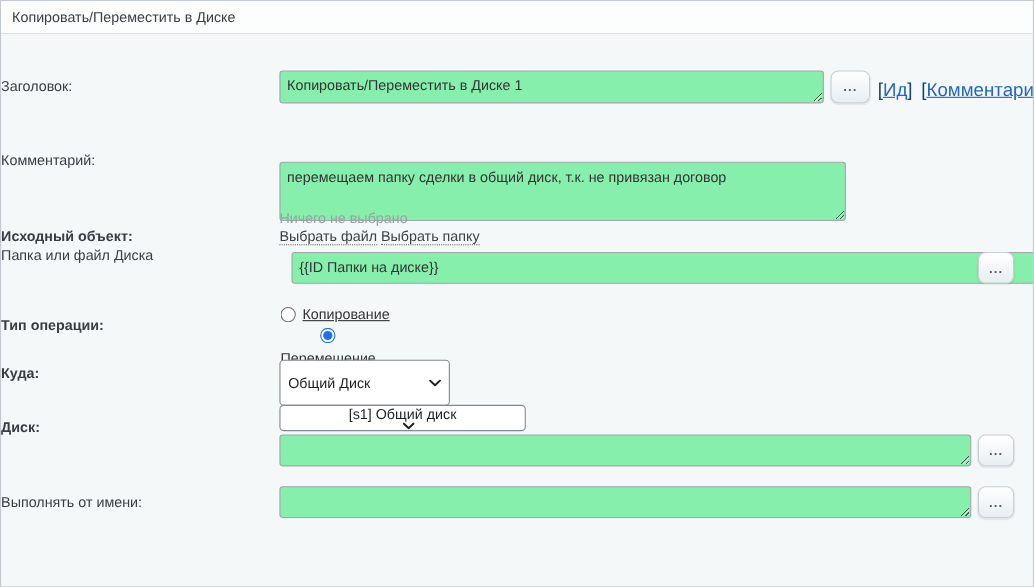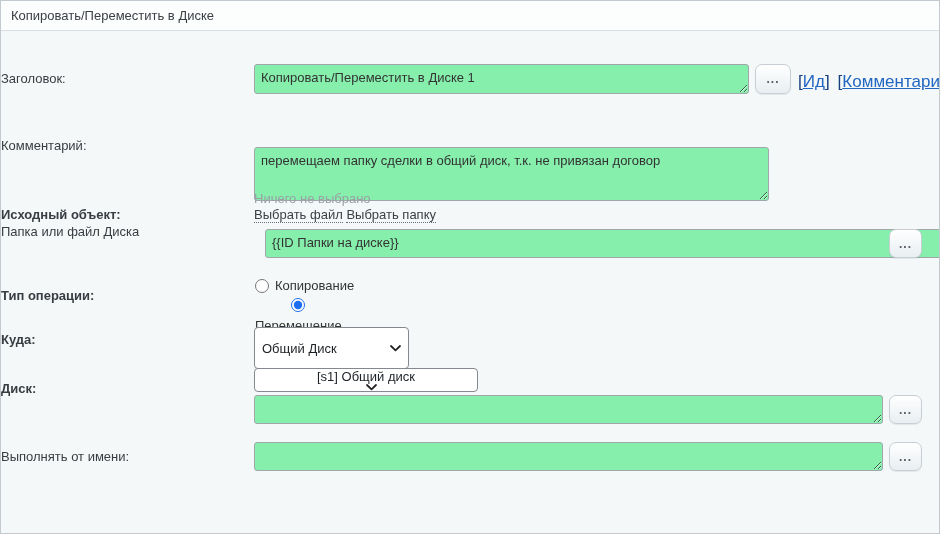--- a/index.html
+++ b/index.html
@@ -46,21 +46,21 @@
 
   .muted { position:absolute; font-size:13px; color:var(--muted-text,#9aa0a5); }
   .dotted-links { position:absolute; font-size:13px; white-space:nowrap; }
   .dotted-link {
     color:#3c4146; text-decoration:none;
     border-bottom:1px dotted #6a6f74; cursor:pointer;
   }
 
   .radio-row {
     position:absolute; display:flex; align-items:center; gap:6px;
-    font-size:13px; color:#333;
+    font-size:13px; color:#333;text-decoration:underline;
   }
   input[type=radio] {
     width:14px; height:14px; margin:0;
     accent-color:var(--radio-accent,#1d6ff2); cursor:pointer;
   }
   .radio-row label { cursor:pointer; }
 
   .select {
     position:absolute; box-sizing:border-box; background:#fff;
     border:1px solid #83898f; border-radius:4px;

